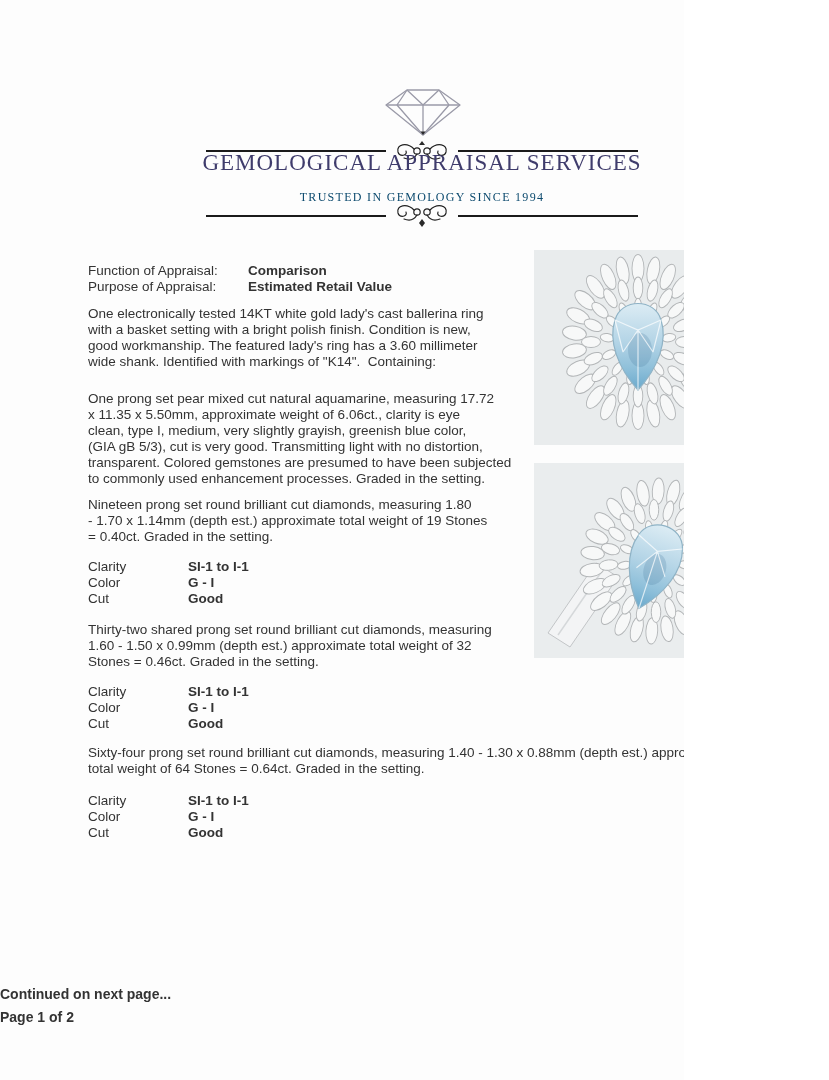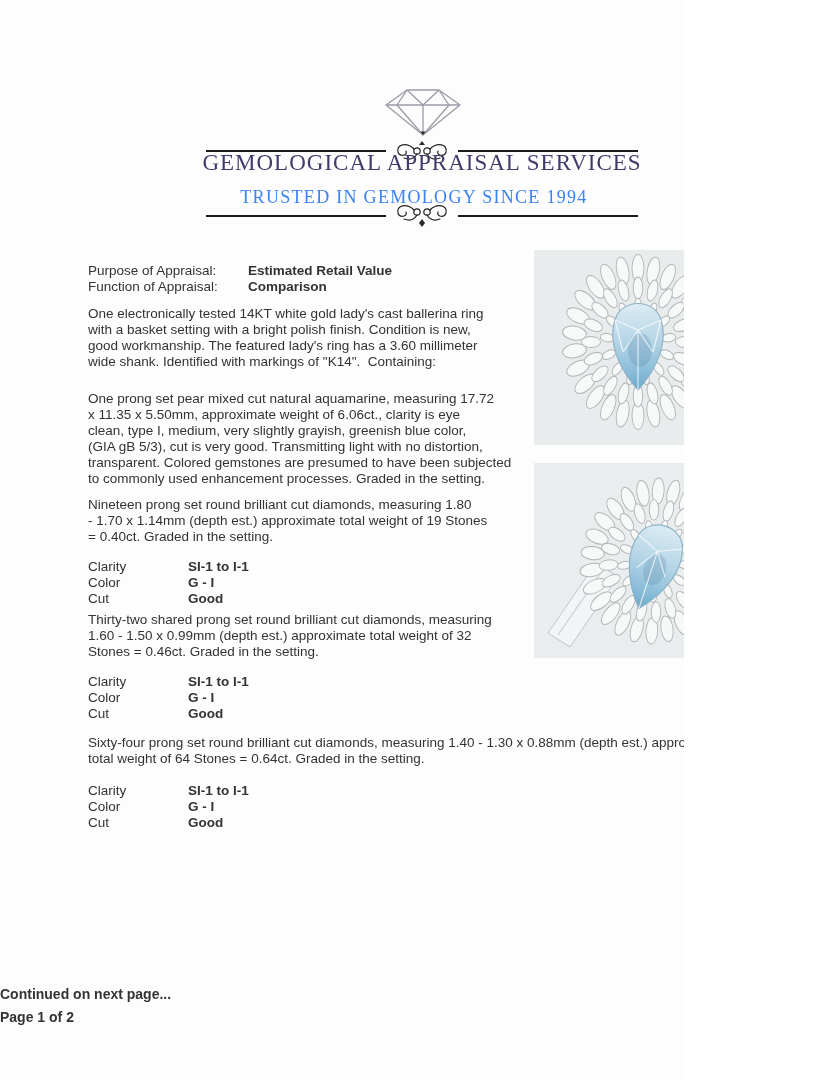--- a/index.html
+++ b/index.html
@@ -14,22 +14,22 @@
   .rule-row .rule{flex:1;border-top:2.6px solid #1b1b1b;}
   .rule-top{top:140px;height:22px;}
   .rule-bottom{top:203px;height:26px;}
   .flourish{flex:0 0 auto;margin:0 3px;}
   .company-name{
     position:absolute;left:190px;top:155px;width:464px;margin:0;text-align:center;
     font-family:"Liberation Serif",serif;font-weight:500;font-size:23px;
     letter-spacing:1px;color:#3f3c6c;white-space:nowrap;
   }
   .tagline{
-    position:absolute;left:182px;top:189px;width:464px;text-align:center;
-    font-family:"Liberation Serif",serif;font-size:18px;letter-spacing:1.3px;color:#3b82f6;
+    position:absolute;left:190px;top:189px;width:464px;text-align:center;
+    font-family:"Liberation Serif",serif;font-size:12px;letter-spacing:1.3px;color:#0c4a6e;
   }
   
   .main-text{position:absolute;left:88px;top:263px;width:692px;}
   .info-row .lbl{display:inline-block;width:160px;}
   .info-row .val{font-weight:bold;}
   .par{margin:0;white-space:pre-wrap;}
   .grade-table{}
   .grade-row .glabel{display:inline-block;width:100px;}
   .grade-row .gvalue{font-weight:bold;}
   
@@ -242,24 +242,24 @@
         <path d="M0,52 C-20,30 -30,3 -23,-18 C-17,-40 17,-40 23,-18 C30,3 20,30 0,52 Z" fill="url(#gemg1)" stroke="#8fb3c6" stroke-width="1.2"></path>
         <ellipse cx="3" cy="10" rx="11" ry="16" fill="rgba(70,120,155,0.22)"></ellipse>
         <path d="M-23,-18 L0,-8 L23,-18 M-15,14 L0,-8 L15,14 M0,52 L0,-8" fill="none" stroke="rgba(255,255,255,0.7)" stroke-width="1.2"></path>
       </g>
     </svg>
   </figure>
 
   <main class="main-text">
 
     <div class="info-row">
+      <span class="lbl">Function of Appraisal:</span><span class="val">Comparison</span>
+    </div>
+    <div class="info-row">
       <span class="lbl">Purpose of Appraisal:</span><span class="val">Estimated Retail Value</span>
-    </div>
-    <div class="info-row">
-      <span class="lbl">Function of Appraisal:</span><span class="val">Comparison</span>
     </div>
 
     <p class="par" style="margin-top:11px">One electronically tested 14KT white gold lady's cast ballerina ring
 with a basket setting with a bright polish finish. Condition is new,
 good workmanship. The featured lady's ring has a 3.60 millimeter
 wide shank. Identified with markings of "K14".  Containing:</p>
 
     <p class="par" style="margin-top:21px">One prong set pear mixed cut natural aquamarine, measuring 17.72
 x 11.35 x 5.50mm, approximate weight of 6.06ct., clarity is eye
 clean, type I, medium, very slightly grayish, greenish blue color,
@@ -270,21 +270,21 @@
     <p class="par" style="margin-top:10px">Nineteen prong set round brilliant cut diamonds, measuring 1.80
 - 1.70 x 1.14mm (depth est.) approximate total weight of 19 Stones
 = 0.40ct. Graded in the setting.</p>
 
     <div class="grade-table" style="margin-top:14px">
       <div class="grade-row"><span class="glabel">Clarity</span><span class="gvalue">SI-1 to I-1</span></div>
       <div class="grade-row"><span class="glabel">Color</span><span class="gvalue">G - I</span></div>
       <div class="grade-row"><span class="glabel">Cut</span><span class="gvalue">Good</span></div>
     </div>
 
-    <p class="par" style="margin-top:5px">Thirty-two shared prong set round brilliant cut diamonds, measuring
+    <p class="par" style="margin-top:15px">Thirty-two shared prong set round brilliant cut diamonds, measuring
 1.60 - 1.50 x 0.99mm (depth est.) approximate total weight of 32
 Stones = 0.46ct. Graded in the setting.</p>
 
     <div class="grade-table" style="margin-top:14px">
       <div class="grade-row"><span class="glabel">Clarity</span><span class="gvalue">SI-1 to I-1</span></div>
       <div class="grade-row"><span class="glabel">Color</span><span class="gvalue">G - I</span></div>
       <div class="grade-row"><span class="glabel">Cut</span><span class="gvalue">Good</span></div>
     </div>
 
     <p class="par" style="margin-top:13px">Sixty-four prong set round brilliant cut diamonds, measuring 1.40 - 1.30 x 0.88mm (depth est.) approximate

